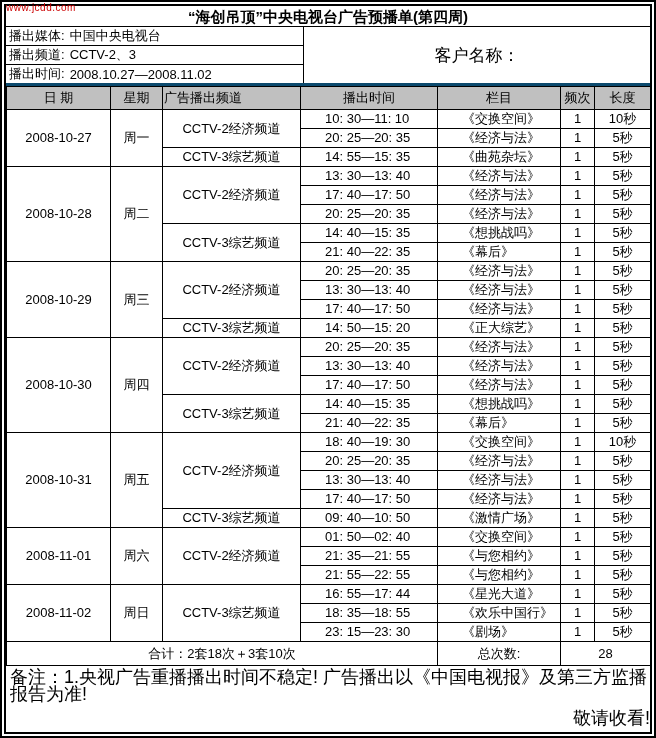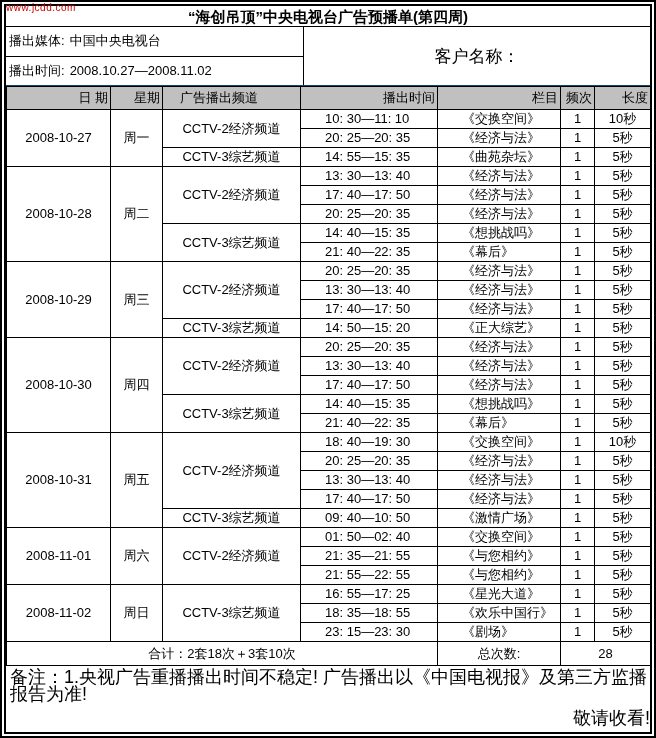--- a/index.html
+++ b/index.html
@@ -27,21 +27,21 @@
     font-size: 10px; color: #cc0000; letter-spacing: 0.5px;
     z-index: 5; background: transparent;
   }
   .title-row {
     height: 21px; line-height: 21px;
     border-bottom: 1px solid #000;
     text-align: center;
     font-size: 15px; font-weight: bold;
     flex: 0 0 auto;
   }
-  .info { height: 59px; border-bottom: 1px solid #0c4a6e; display: flex; flex: 0 0 auto; justify-content: center; }
+  .info { height: 59px; border-bottom: 3px solid #0c4a6e; display: flex; flex: 0 0 auto; justify-content: center; }
   .info-left { width: 298px; border-right: 1px solid #000; display: flex; flex-direction: column; }
   .info-row {
     flex: 1; border-bottom: 1px solid #000;
     display: flex; align-items: center;
     padding: 0 3px; font-size: 13px; white-space: nowrap;
   }
   .info-row:last-child { border-bottom: none; }
   .info-label { margin-right: 5px; }
   .info-right {
     flex: 1; display: flex; align-items: center; justify-content: center;
@@ -49,22 +49,22 @@
   }
   .client-label { }
   table { width: 100%; border-collapse: collapse; table-layout: fixed; flex: 0 0 auto; }
   th, td {
     border: 1px solid #000;
     font-size: 13px; font-weight: normal;
     text-align: center; vertical-align: middle;
     height: 19px; line-height: 16px;
     padding: 0 2px; overflow: hidden; white-space: nowrap;
   }
-  thead th { background: #c0c0c0; height: 23px; text-align: right; }
-  th.col-channel-h { text-align: left; padding-left: 17px; }
+  thead th { background: #c0c0c0; height: 23px; }
+  th.col-channel-h { text-align: left; padding-left: 1px; }
   td.time-cell, td.program-cell { text-align: left; padding-left: 24px; }
   tr.summary-row td { height: 24px; font-size: 13px; }
   .notes {
     flex: 1 1 auto;
     padding: 3px 0 2px 4px;
     font-size: 18px; line-height: 17px;
   }
   .closing { margin-top: 7px; padding-left: 388px; white-space: nowrap; text-align: right; }
 </style>
 </head>
@@ -74,20 +74,24 @@
   <span class="watermark">www.jcdd.com</span>
   <div class="inner">
 
     <div class="title-row">“海创吊顶”中央电视台广告预播单(第四周)</div>
 
     <div class="info">
       <div class="info-left">
         <div class="info-row">
           <span class="info-label">播出媒体:</span>
           <span>中国中央电视台</span>
+        </div>
+        <div class="info-row">
+          <span class="info-label">播出频道:</span>
+          <span>CCTV-2、3</span>
         </div>
         <div class="info-row">
           <span class="info-label">播出时间:</span>
           <span>2008.10.27—2008.11.02</span>
         </div>
       </div>
       <div class="info-right">
         <span class="client-label">客户名称：</span>
       </div>
     </div>
@@ -284,21 +288,21 @@
           <tr>
             <td class="time-cell">21: 55—22: 55</td>
             <td class="program-cell">《与您相约》</td>
             <td>1</td>
             <td>5秒</td>
           </tr>
           <tr>
             <td rowspan="3">2008-11-02</td>
             <td rowspan="3">周日</td>
             <td rowspan="3">CCTV-3综艺频道</td>
-            <td class="time-cell">16: 55—17: 25</td>
+            <td class="time-cell">16: 55—17: 44</td>
             <td class="program-cell">《星光大道》</td>
             <td>1</td>
             <td>5秒</td>
           </tr>
           <tr>
             <td class="time-cell">18: 35—18: 55</td>
             <td class="program-cell">《欢乐中国行》</td>
             <td>1</td>
             <td>5秒</td>
           </tr>

